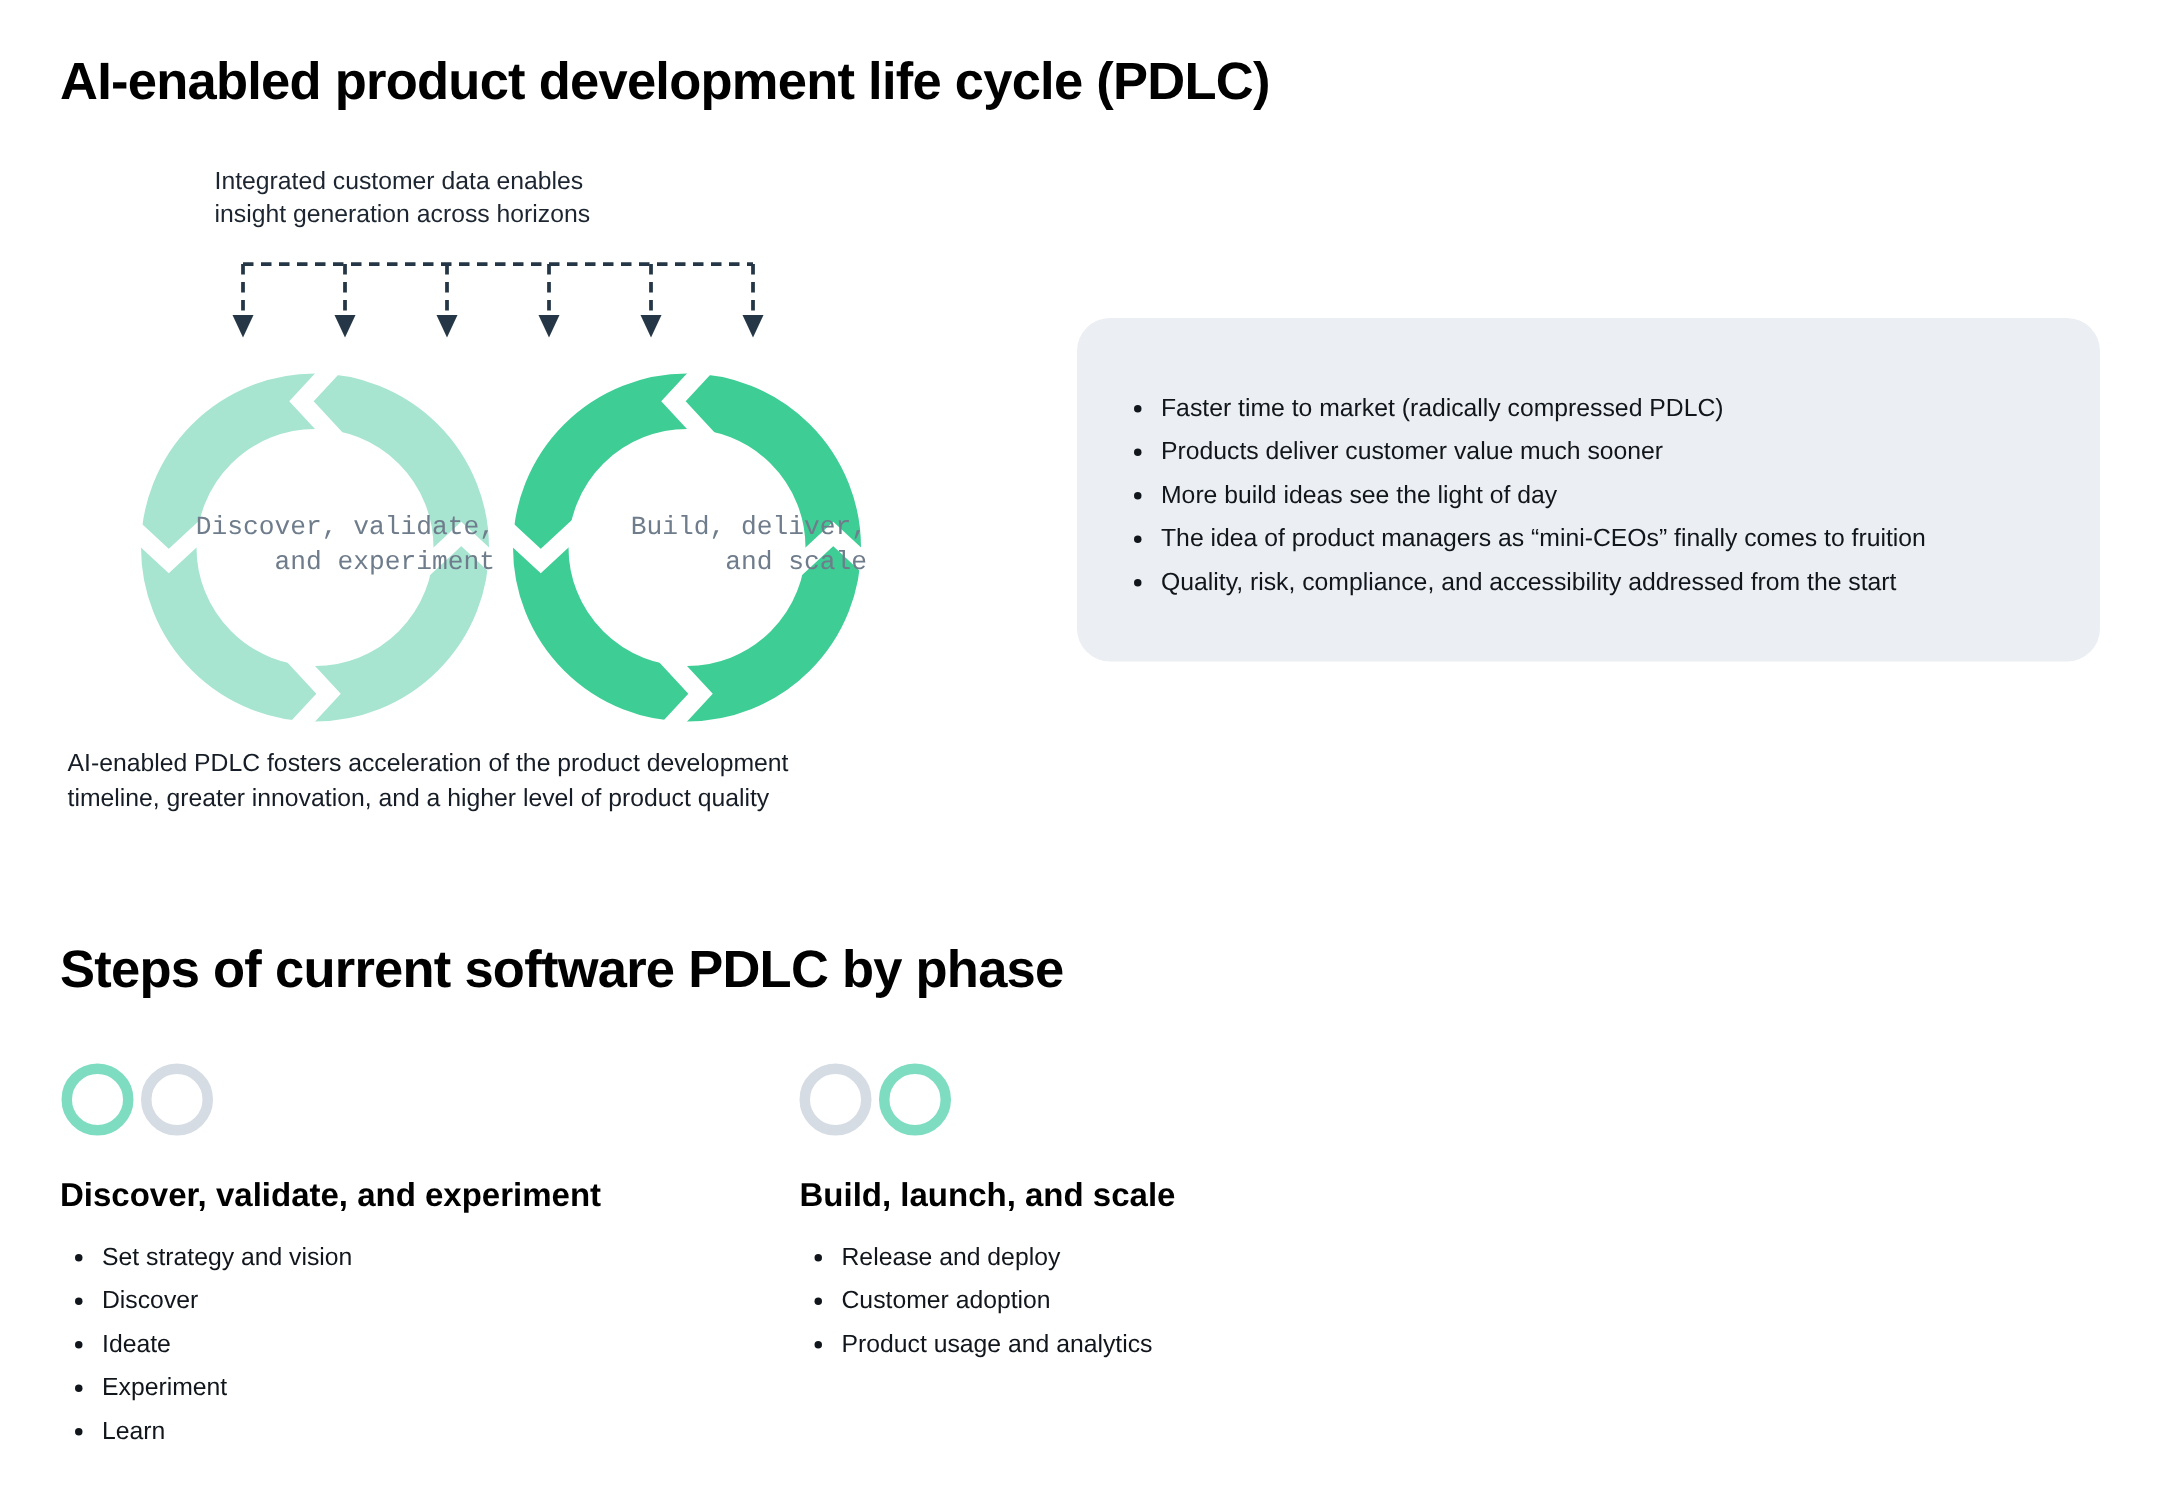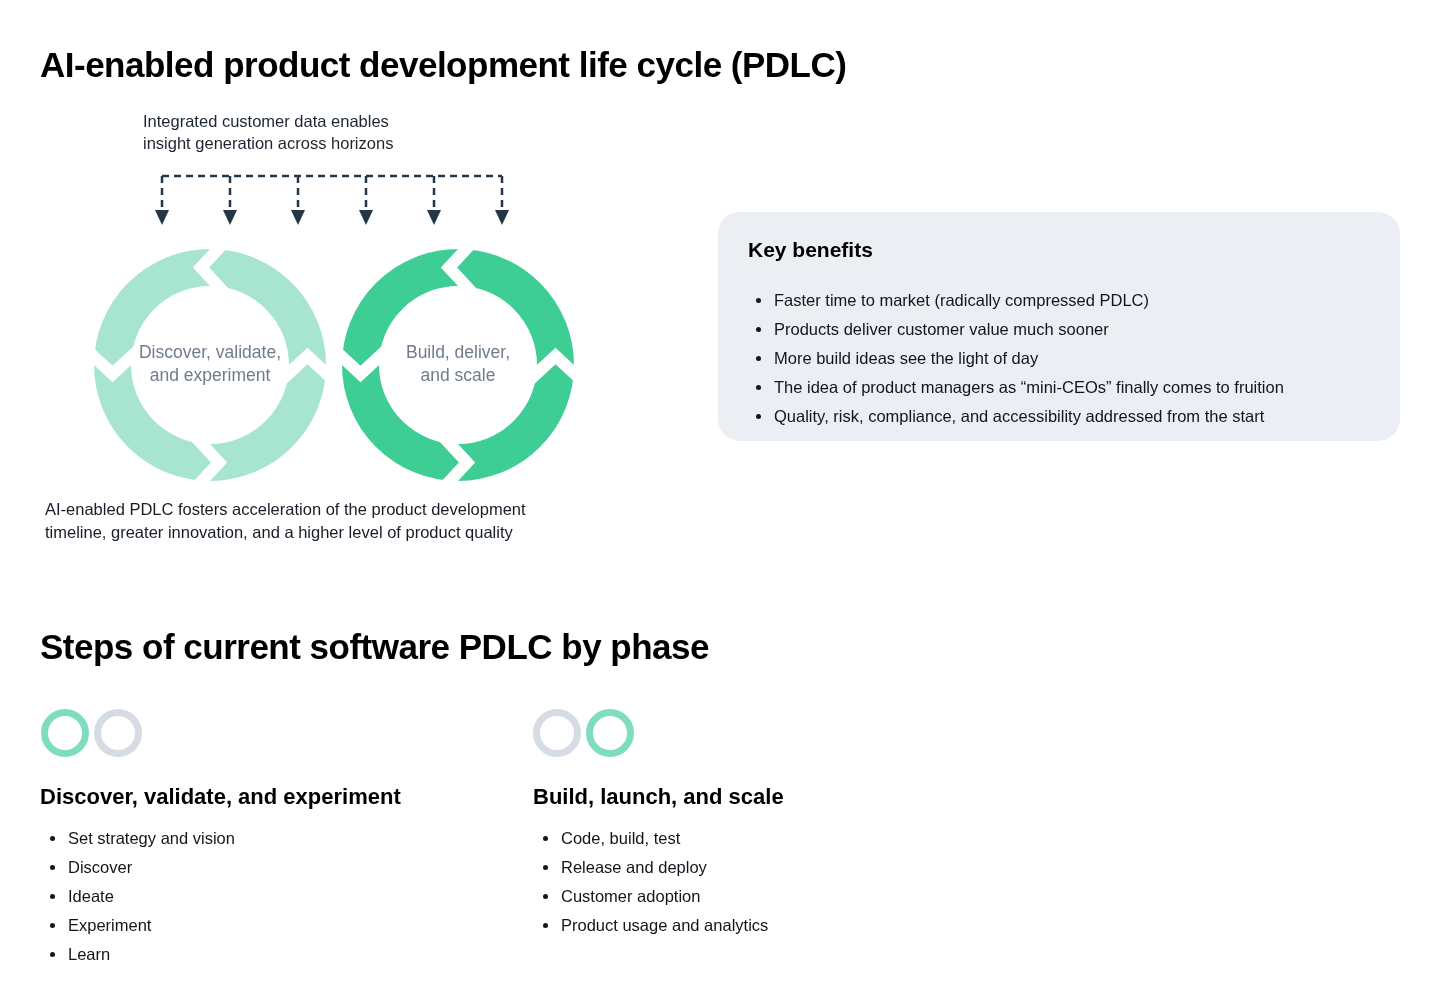--- a/index.html
+++ b/index.html
@@ -42,23 +42,24 @@
 
   .cycle-svg { width: 240px; height: 240px; }
   .cycle-left  { left: 90px;  top: 245px; }
   .cycle-right { left: 338px; top: 245px; }
   .cycle-ring { fill: none; stroke-width: 37; }
   .notch path { stroke: #ffffff; stroke-width: 12; fill: none; stroke-linejoin: miter; }
 
   .cycle-label {
     top: 341px; width: 240px;
     font-size: 17.5px; line-height: 23px;
-    text-align: center;
+    text-align: right;
     color: #6f7c8b;
     white-space: pre-line;
+    font-family: Liberation Mono, monospace;
   }
   .cycle-label-left  { left: 90px; }
   .cycle-label-right { left: 338px; }
 
   .diagram-caption {
     left: 45px; top: 498px; width: 580px;
     font-size: 16.5px; line-height: 23px;
     text-align: left;
     color: #161d26;
     white-space: pre-line;
@@ -120,21 +121,21 @@
   .phase-list-left  { left: 40px; }
   .phase-list-right { left: 533px; }
   ul.phase-items li { padding-left: 28px; }
   ul.phase-items li::before { left: 10px; }
 </style>
 </head>
 <body>
 
 <div class="page">
 
-  <h1 class="big-title abs" style="left:40px; top:44px;">AI-enabled product development life cycle (PDLC)</h1>
+  <h1 class="big-title abs" style="left:40px; top:34px;">AI-enabled product development life cycle (PDLC)</h1>
 
   <div class="annotation abs">Integrated customer data enables
 insight generation across horizons</div>
 
   <svg class="arrows-svg abs" width="370" height="60" viewBox="0 0 370 60">
     <path class="dash-line" d="M 14 6 H 354"></path>
     <path class="dash-line" d="M 14 6 V 41"></path>
     <path class="dash-line" d="M 82 6 V 41"></path>
     <path class="dash-line" d="M 150 6 V 41"></path>
     <path class="dash-line" d="M 218 6 V 41"></path>
@@ -182,21 +183,20 @@
 
   <div class="cycle-label cycle-label-left abs">Discover, validate,
 and experiment</div>
   <div class="cycle-label cycle-label-right abs">Build, deliver,
 and scale</div>
 
   <div class="diagram-caption abs">AI-enabled PDLC fosters acceleration of the product development
 timeline, greater innovation, and a higher level of product quality</div>
 
   <div class="benefits-card abs">
-    <h2>Key benefits</h2>
     <ul class="bullet-list">
       <li>Faster time to market (radically compressed PDLC)</li>
       <li>Products deliver customer value much sooner</li>
       <li>More build ideas see the light of day</li>
       <li>The idea of product managers as “mini-CEOs” finally comes to fruition</li>
       <li>Quality, risk, compliance, and accessibility addressed from the start</li>
     </ul>
   </div>
 
   <h1 class="big-title abs section-title">Steps of current software PDLC by phase</h1>
@@ -216,19 +216,18 @@
 
   <ul class="bullet-list phase-items phase-list phase-list-left abs">
     <li>Set strategy and vision</li>
     <li>Discover</li>
     <li>Ideate</li>
     <li>Experiment</li>
     <li>Learn</li>
   </ul>
 
   <ul class="bullet-list phase-items phase-list phase-list-right abs">
-    <li>Code, build, test</li>
     <li>Release and deploy</li>
     <li>Customer adoption</li>
     <li>Product usage and analytics</li>
   </ul>
 
 </div>
 
 </body></html>

